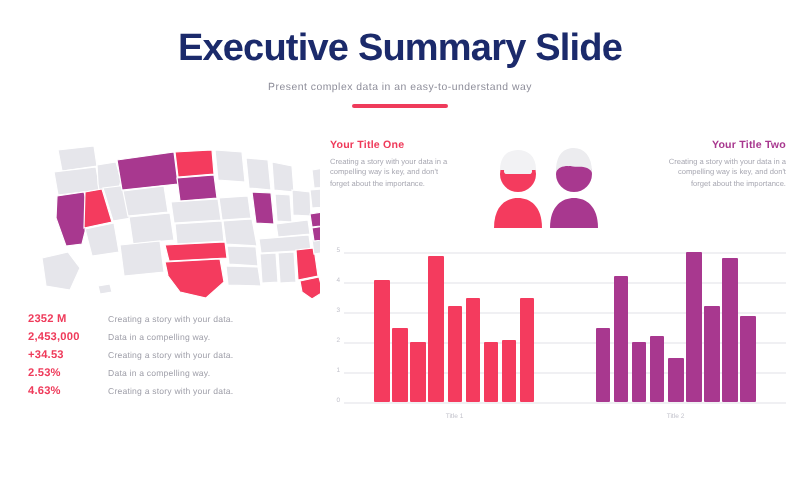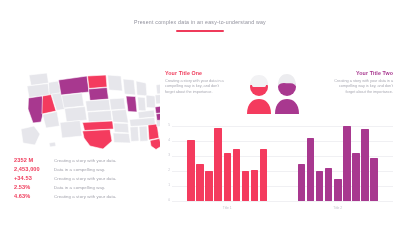--- a/index.html
+++ b/index.html
@@ -70,20 +70,21 @@
     position:absolute;bottom:-9px;left:0;right:0;text-align:center;
     font-size:3.3px;color:#c3c3cc;
   }
 </style>
 </head>
 <body>
 
 <div class="slide">
 
   <div class="header">
+    <div class="title">Executive Summary Slide</div>
     <div class="subtitle">Present complex data in an easy-to-understand way</div>
     <div class="accent-rule"></div>
   </div>
 
   <div class="map-wrap">
     <svg viewBox="0 0 296 160" xmlns="http://www.w3.org/2000/svg">
       <g stroke="#ffffff" stroke-width="1.2">
 
         <path fill="#e6e6eb" d="M34,10 L70,6 L73,26 L38,31 Z"></path>
         <path fill="#e6e6eb" d="M30,32 L72,27 L76,50 L34,55 Z"></path>

